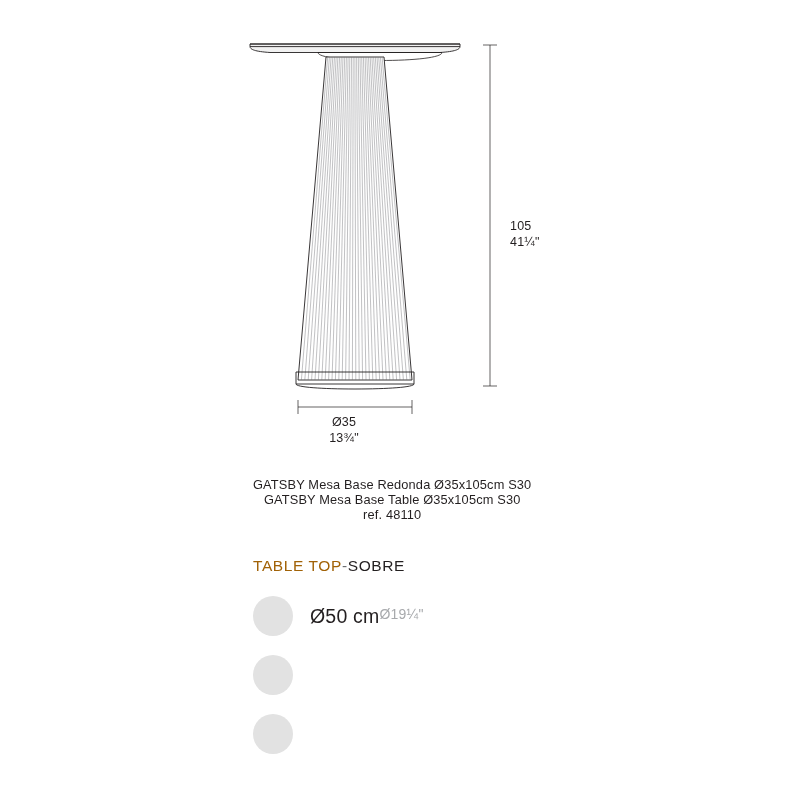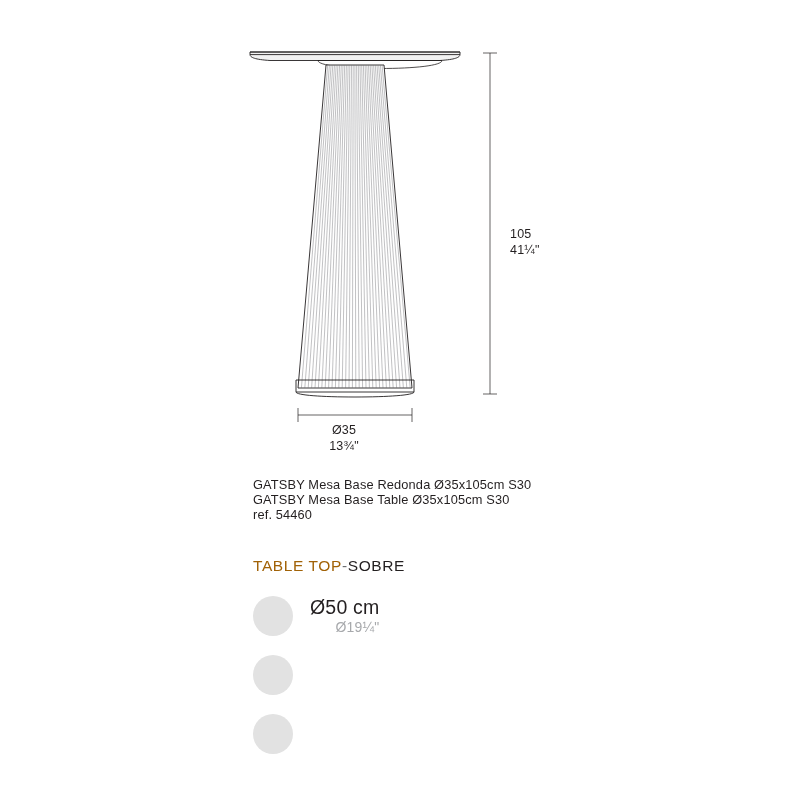--- a/index.html
+++ b/index.html
@@ -22,21 +22,20 @@
     height: 800px;
   }
 
   
   .drawing {
     position: absolute;
     left: 0;
     top: 0;
     width: 800px;
     height: 460px;
-    margin-top: 8px;
   }
 
   .drawing svg {
     display: block;
   }
 
   .dim-label {
     position: absolute;
     font-size: 12.5px;
     line-height: 1.25;
@@ -63,20 +62,21 @@
 
   
   .caption {
     position: absolute;
     left: 253px;
     top: 477px;
     font-size: 12.8px;
     line-height: 15.2px;
     color: #231f20;
     letter-spacing: 0.15px;
+    text-align: center;
   }
   .caption div {
     white-space: nowrap;
   }
 
   
   .section-title {
     position: absolute;
     left: 253px;
     top: 557px;
@@ -112,23 +112,22 @@
     width: 40px;
     height: 40px;
     border-radius: 50%;
     background: #e2e2e2;
     flex: 0 0 auto;
     margin-right: 17px;
   }
 
   .option .labels {
     display: flex;
-    flex-direction: column;
+    flex-direction: row;
     justify-content: center;
-    align-items: flex-end;
   }
 
   .option .main {
     font-size: 19.5px;
     line-height: 22px;
     color: #231f20;
     letter-spacing: 0.2px;
   }
 
   .option .sub {
@@ -228,21 +227,21 @@
 
     <div class="dim-label dim-width">
       <div>Ø35</div>
       <div class="dim-sub">13¾"</div>
     </div>
   </div>
 
   <div class="caption">
     <div>GATSBY Mesa Base Redonda Ø35x105cm S30</div>
     <div>GATSBY Mesa Base Table Ø35x105cm S30</div>
-    <div>ref. 54460</div>
+    <div>ref. 48110</div>
   </div>
 
   <div class="section-title">
     <span class="light">TABLE TOP</span><span class="sep">-</span><span class="bold">SOBRE</span>
   </div>
 
   <div class="options">
 
     <div class="option">
       <div class="swatch" style="background: rgb(226, 226, 226);"></div>

